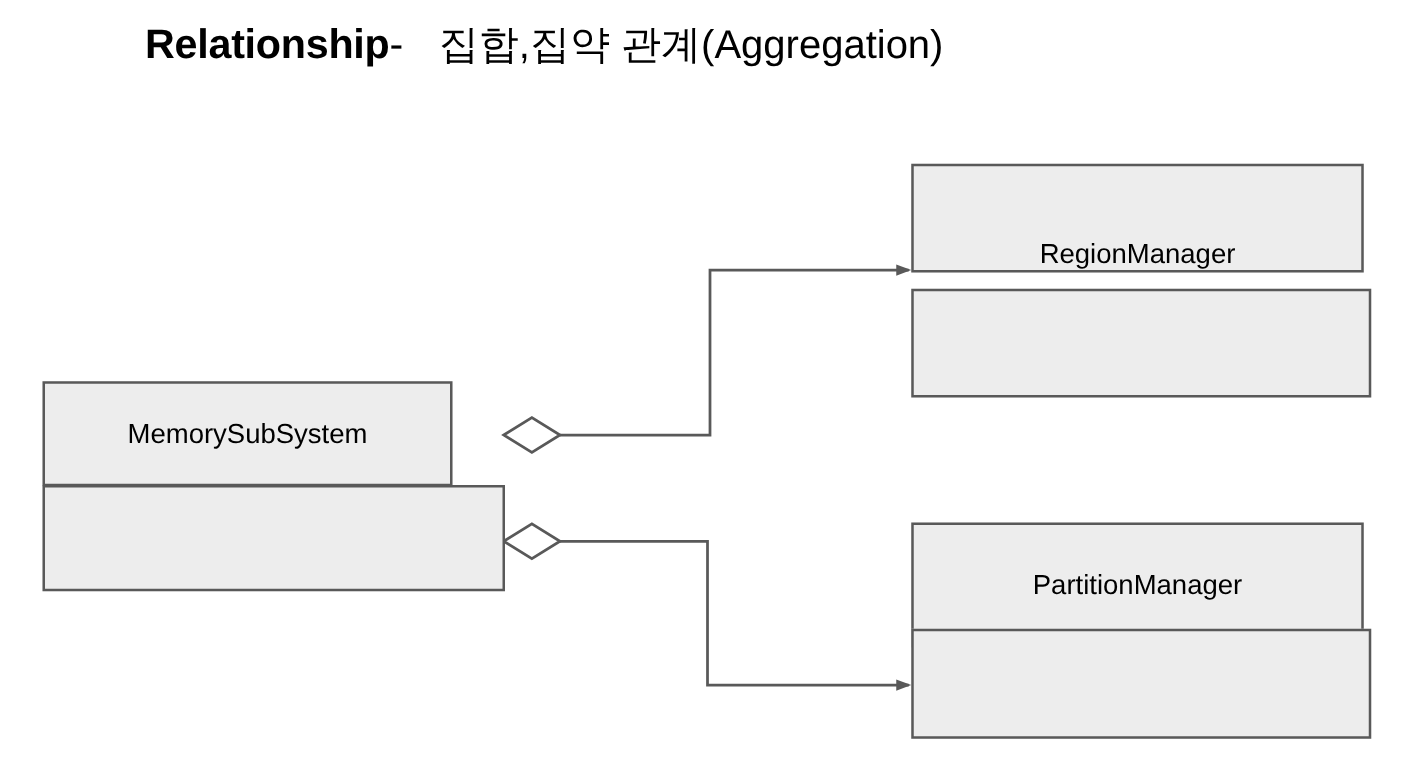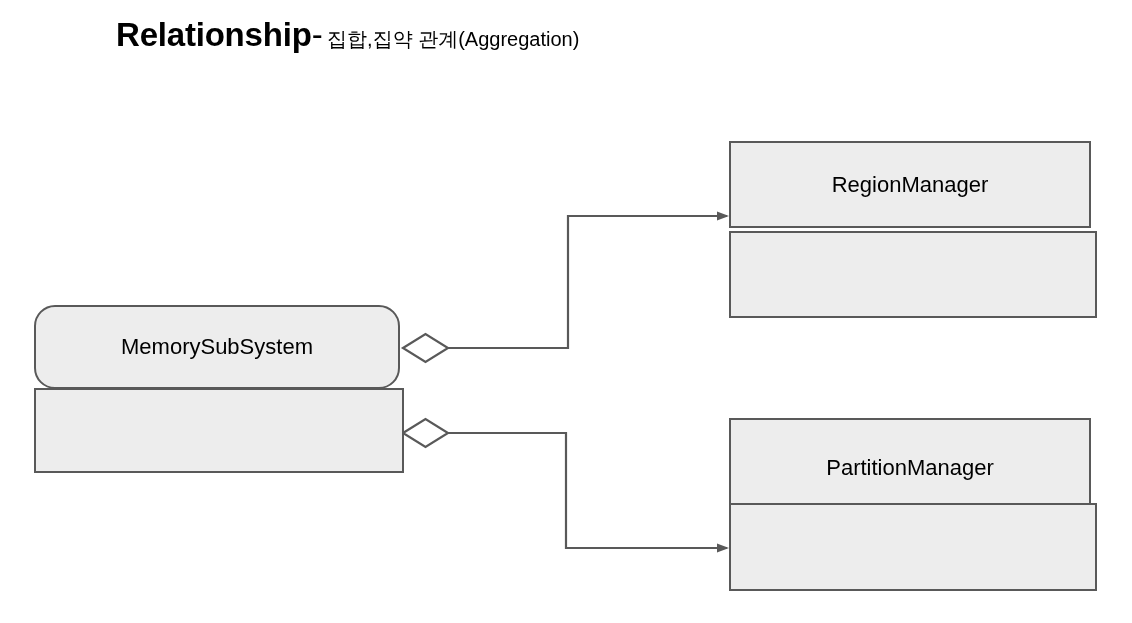--- a/index.html
+++ b/index.html
@@ -29,23 +29,24 @@
     font-weight: bold;
     letter-spacing: -0.2px;
     vertical-align: baseline;
   }
   #slide-title .title-sep {
     font-size: 33px;
     font-weight: normal;
     vertical-align: baseline;
   }
   #slide-title .title-sub {
-    font-size: 20px;
+    font-size: 32px;
     font-weight: normal;
     vertical-align: baseline;
+    margin-left: 24px;
   }
 
   
   .uml-class {
     position: absolute;
   }
   .uml-compartment {
     position: absolute;
     background: #ededed;
     border: 2px solid #595959;
@@ -58,30 +59,30 @@
   }
   .uml-class-name {
     font-size: 22px;
     color: #000000;
     white-space: nowrap;
   }
 
   
   #class-memorysubsystem { left: 0; top: 0; }
   #class-memorysubsystem .uml-name-compartment {
-    left: 34px; top: 305px; width: 366px; height: 84px; border-radius: 21px;
+    left: 34px; top: 305px; width: 328px; height: 84px;
   }
   #class-memorysubsystem .uml-attr-compartment {
     left: 34px; top: 388px; width: 370px; height: 85px;
   }
 
   
   #class-regionmanager { left: 0; top: 0; }
   #class-regionmanager .uml-name-compartment {
-    left: 729px; top: 141px; width: 362px; height: 87px;
+    left: 729px; top: 131px; width: 362px; height: 87px; align-items: flex-end;
   }
   #class-regionmanager .uml-attr-compartment {
     left: 729px; top: 231px; width: 368px; height: 87px;
   }
 
   
   #class-partitionmanager { left: 0; top: 0; }
   #class-partitionmanager .uml-name-compartment {
     left: 729px; top: 418px; width: 362px; height: 100px;
   }

